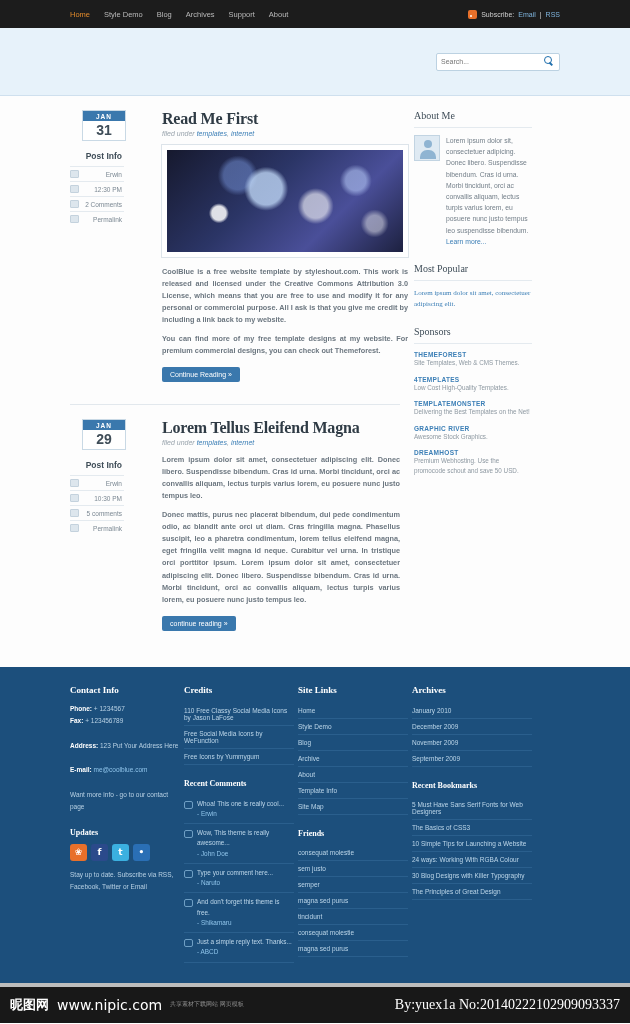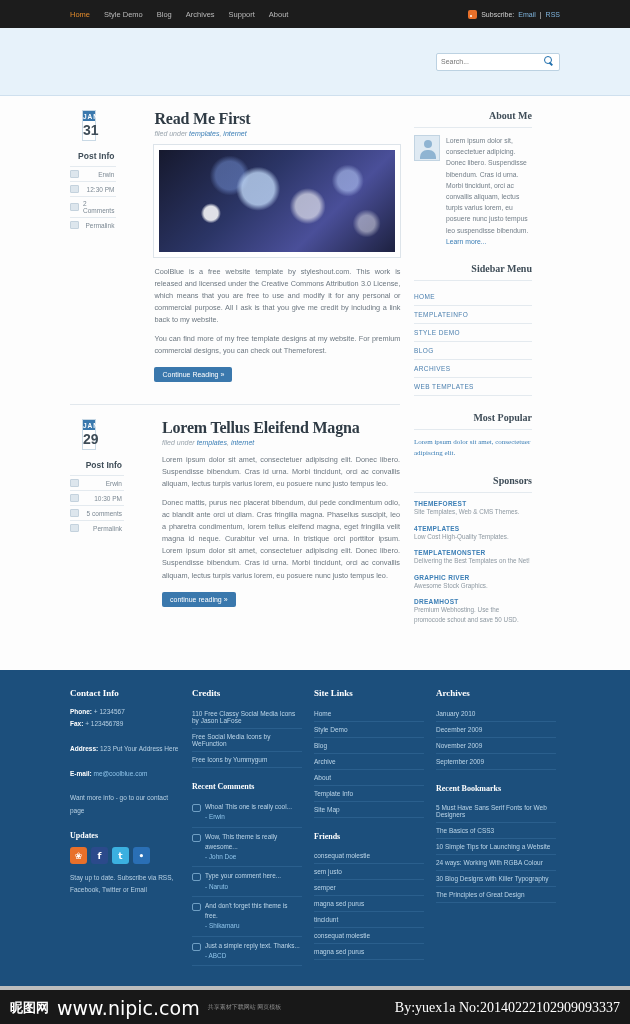--- a/index.html
+++ b/index.html
@@ -123,21 +123,21 @@
     background: #fdfdfd;
     gap: 14px;
   }
   .content { width: 330px; }
   .sidebar { width: 118px; }
 
   
   .post { display: flex; padding-bottom: 6px; }
   .post-meta { width: 62px; padding-right: 8px; }
   .datebox {
-    width: 14px;
+    width: 44px;
     border: 1px solid #c9d9e5;
     background: #fff;
     text-align: center;
     margin-left: 12px;
     margin-bottom: 10px;
   }
   .datebox .m {
     background: #3a78ad;
     color: #fff;
     font-size: 6.5px;
@@ -208,44 +208,44 @@
     border: 5px solid #fff;
     outline: 1px solid #dde4ea;
     margin-bottom: 9px;
   }
   .ptext {
     font-size: 7.3px;
     line-height: 1.65;
     color: #6c7780;
     margin-bottom: 7px;
     text-align: justify;
+    font-weight: bold;
   }
   .btn-more {
     display: inline-block;
     background: #3a78ad;
     color: #fff;
     font-size: 7px;
     padding: 4px 8px;
     border-radius: 2px;
     text-decoration: none;
     margin-top: 3px;
   }
   .divider {
     border-top: 1px solid #e2e8ed;
     margin: 16px 0 14px 0;
   }
 
   
   .sb-title {
     font-size: 10px;
-    font-weight: bold;
+    font-weight: normal;
     color: #3f4d58;
     font-family: "Liberation Serif", serif;
     margin-bottom: 6px;
-    text-align: right;
   }
   .sb-block { margin-bottom: 16px; }
   .about-row { display: flex; gap: 6px; }
   .avatar {
     width: 26px; height: 26px;
     background: #dfeaf3;
     border: 1px solid #c2d4e2;
     position: relative;
     flex: none;
   }
@@ -300,21 +300,21 @@
     line-height: 1.6;
     font-family: "Liberation Serif", serif;
   }
   .hr-thin { border-top: 1px solid #e4eaef; margin: 5px 0 7px 0; }
 
   
   .footer {
     background: #1c4f7c;
     padding: 18px 52px 20px 70px;
     display: flex;
-    gap: 12px;
+    gap: 4px;
     color: #c6dcec;
   }
   .fcol { width: 110px; }
   .fcol.wide { width: 120px; }
   .f-title {
     font-size: 9px;
     font-weight: bold;
     color: #ffffff;
     font-family: "Liberation Serif", serif;
     margin-bottom: 8px;
@@ -389,21 +389,21 @@
     gap: 8px;
   }
   .wm-cn {
     color: #fff;
     font-size: 13px;
     font-weight: bold;
     font-family: "DejaVu Sans", sans-serif;
   }
   .wm-url {
     color: #fff;
-    font-size: 19px;
+    font-size: 14px;
     font-family: "DejaVu Sans", sans-serif;
   }
   .wm-small {
     color: #8d8d8d;
     font-size: 6px;
     line-height: 1.3;
   }
   .wm-right {
     margin-left: auto;
     color: #fff;
@@ -535,32 +535,20 @@
         <div class="hr-thin"></div>
         <div class="about-row">
           <div class="avatar"></div>
           <div class="about-text">
             <span>Lorem ipsum dolor sit, consectetuer adipicing. Donec libero. Suspendisse bibendum. Cras id urna. Morbi tincidunt, orci ac convallis aliquam, lectus turpis varius lorem, eu posuere nunc justo tempus leo suspendisse bibendum.</span>
             <a href="#">Learn more...</a>
           </div>
         </div>
       </div>
 
-      <div class="sb-block">
-        <div class="sb-title">Sidebar Menu</div>
-        <div class="hr-thin"></div>
-        <ul class="menu-list">
-          <li><a href="#">HOME</a></li>
-          <li><a href="#">TEMPLATEINFO</a></li>
-          <li><a href="#">STYLE DEMO</a></li>
-          <li><a href="#">BLOG</a></li>
-          <li><a href="#">ARCHIVES</a></li>
-          <li><a href="#">WEB TEMPLATES</a></li>
-        </ul>
-      </div>
 
       <div class="sb-block">
         <div class="sb-title">Most Popular</div>
         <div class="hr-thin"></div>
         <div class="popular-text">Lorem ipsum dolor sit amet, consectetuer adipiscing elit.</div>
       </div>
 
       <div class="sb-block">
         <div class="sb-title">Sponsors</div>
         <div class="hr-thin"></div>

